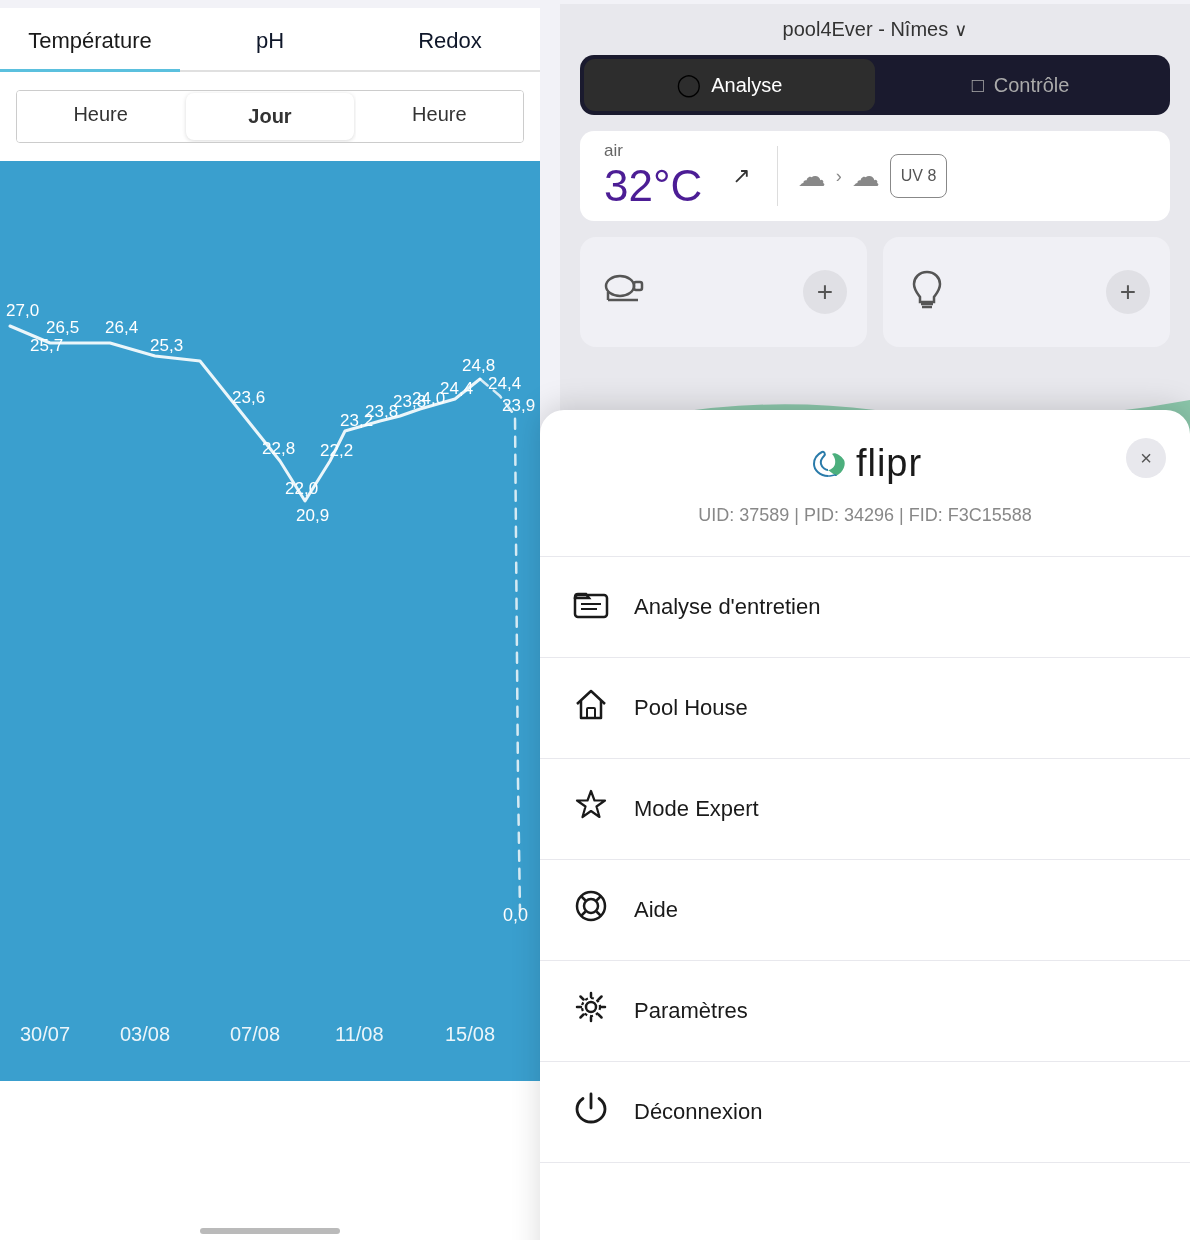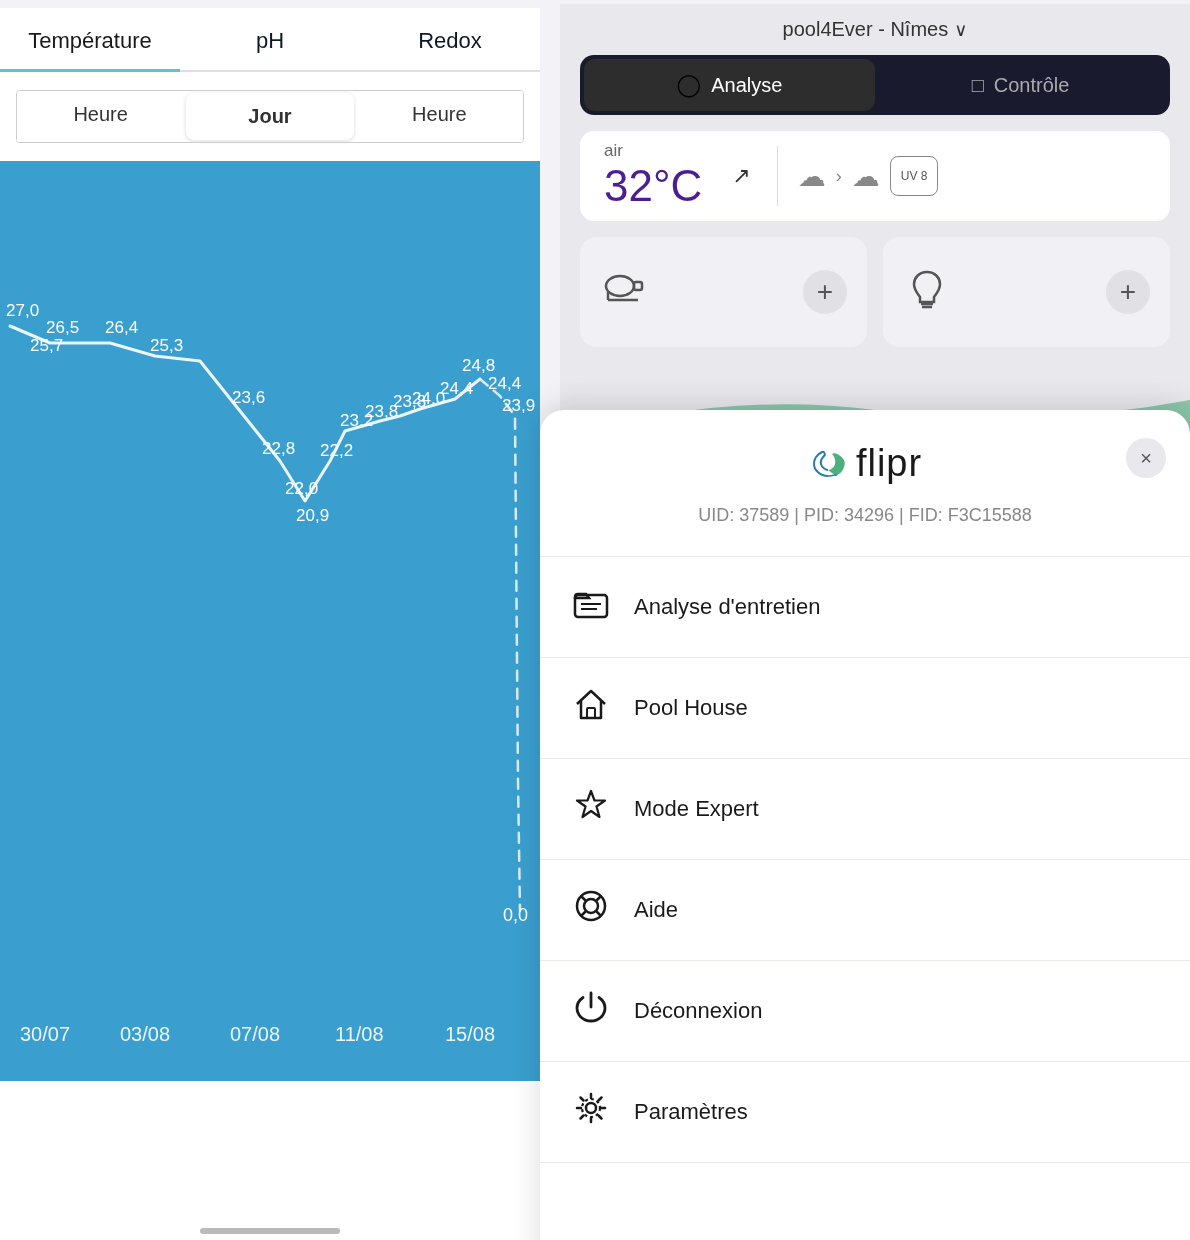--- a/index.html
+++ b/index.html
@@ -190,21 +190,21 @@
       display: flex;
       align-items: center;
       gap: 10px;
     }
     .cloud-icon { font-size: 28px; color: #888; }
     .weather-arrow2 { font-size: 18px; color: #888; }
     .uv-badge {
       border: 1.5px solid #888;
       border-radius: 8px;
       padding: 12px 10px;
-      font-size: 12px;
+      font-size: 16px;
       color: #555;
     }
 
     
     .device-row {
       display: flex;
       gap: 16px;
       margin: 0 20px;
     }
     .device-card {
@@ -524,33 +524,33 @@
           <line x1="23.5" y1="23.5" x2="28" y2="28" stroke="#1a1a1a" stroke-width="2.5"></line>
           <line x1="12.5" y1="23.5" x2="8" y2="28" stroke="#1a1a1a" stroke-width="2.5"></line>
         </svg>
       </span>
       <span class="menu-label">Aide</span>
     </li>
 
     <li class="modal-item">
       <span class="menu-icon">
         <svg width="36" height="36" viewBox="0 0 36 36">
-          <path d="M18,4 L18,18" stroke="#1a1a1a" stroke-width="2.8" stroke-linecap="round"></path>
-          <path d="M10,8.5 C6.5,11 4,14.7 4,19 C4,26.2 10.3,32 18,32 C25.7,32 32,26.2 32,19 C32,14.7 29.5,11 26,8.5" stroke="#1a1a1a" stroke-width="2.8" fill="none" stroke-linecap="round"></path>
-        </svg>
-      </span>
-      <span class="menu-label">Déconnexion</span>
+          <circle cx="18" cy="18" r="5" stroke="#1a1a1a" stroke-width="2.5" fill="none"></circle>
+          <path d="M18,4 L18,8 M18,28 L18,32 M4,18 L8,18 M28,18 L32,18 M7.5,7.5 L10.5,10.5 M25.5,25.5 L28.5,28.5 M28.5,7.5 L25.5,10.5 M10.5,25.5 L7.5,28.5" stroke="#1a1a1a" stroke-width="2.5" stroke-linecap="round"></path>
+          <circle cx="18" cy="18" r="9" stroke="#1a1a1a" stroke-width="2.2" fill="none" stroke-dasharray="3,3"></circle>
+        </svg>
+      </span>
+      <span class="menu-label">Paramètres</span>
     </li>
 
     <li class="modal-item">
       <span class="menu-icon">
         <svg width="36" height="36" viewBox="0 0 36 36">
-          <circle cx="18" cy="18" r="5" stroke="#1a1a1a" stroke-width="2.5" fill="none"></circle>
-          <path d="M18,4 L18,8 M18,28 L18,32 M4,18 L8,18 M28,18 L32,18 M7.5,7.5 L10.5,10.5 M25.5,25.5 L28.5,28.5 M28.5,7.5 L25.5,10.5 M10.5,25.5 L7.5,28.5" stroke="#1a1a1a" stroke-width="2.5" stroke-linecap="round"></path>
-          <circle cx="18" cy="18" r="9" stroke="#1a1a1a" stroke-width="2.2" fill="none" stroke-dasharray="3,3"></circle>
-        </svg>
-      </span>
-      <span class="menu-label">Paramètres</span>
+          <path d="M18,4 L18,18" stroke="#1a1a1a" stroke-width="2.8" stroke-linecap="round"></path>
+          <path d="M10,8.5 C6.5,11 4,14.7 4,19 C4,26.2 10.3,32 18,32 C25.7,32 32,26.2 32,19 C32,14.7 29.5,11 26,8.5" stroke="#1a1a1a" stroke-width="2.8" fill="none" stroke-linecap="round"></path>
+        </svg>
+      </span>
+      <span class="menu-label">Déconnexion</span>
     </li>
   </ul>
 
   <div class="bottom-bar"></div>
 </div>
 
 </body></html>

